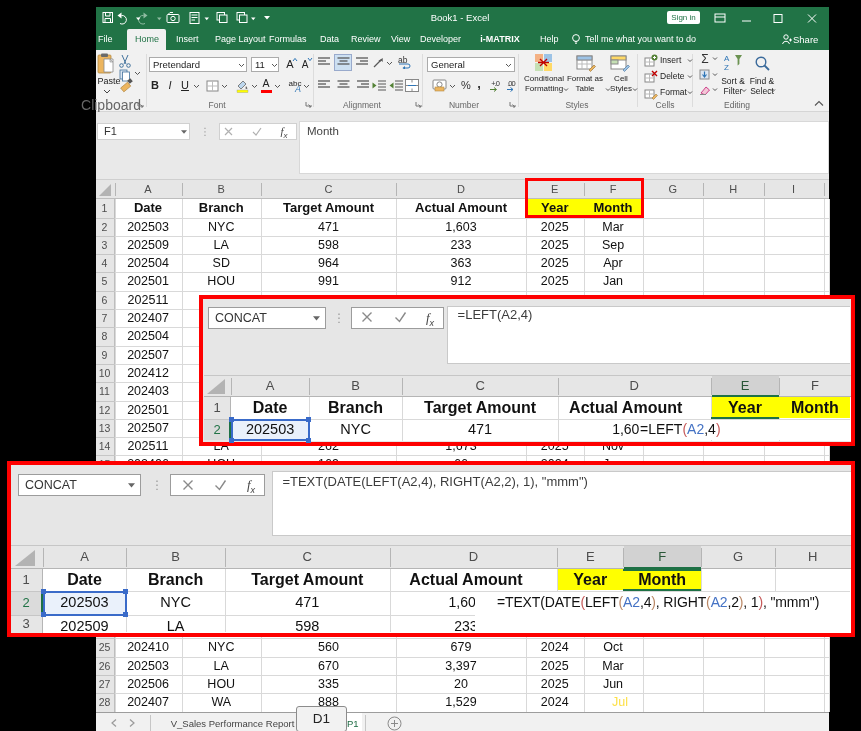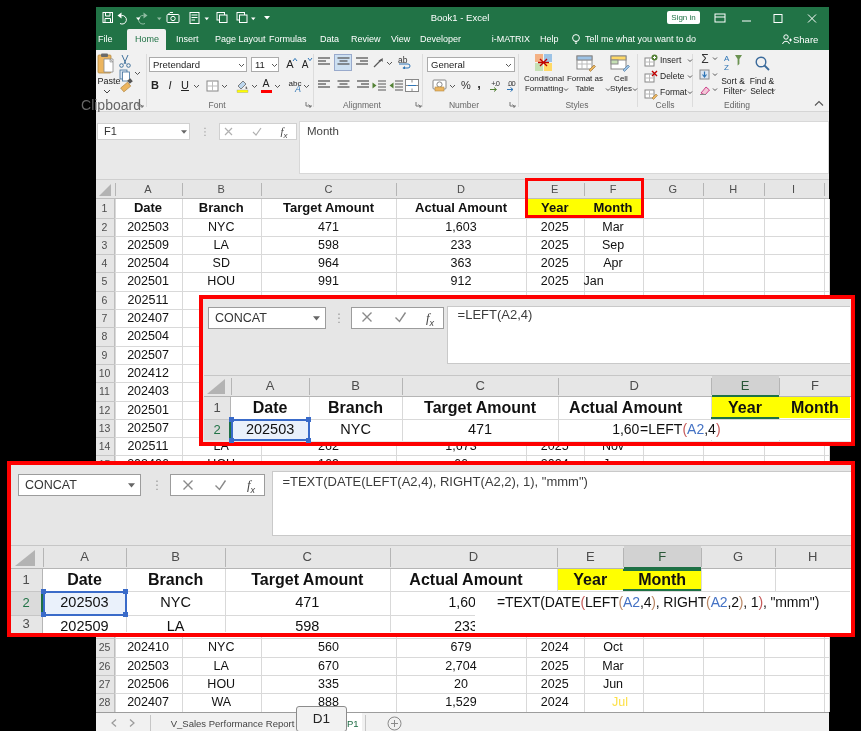--- a/index.html
+++ b/index.html
@@ -45,21 +45,21 @@
     <div style="position:absolute;left:127px;top:22px;width:39px;height:21px;background:#f1f1f1;border-radius:2px 2px 0 0;"></div>
     <div style="position:absolute;left:98px;top:22px;width:60px;height:21px;font-size:9px;line-height:21px;color:#fff;text-align:left;font-weight:normal;white-space:nowrap;">File</div>
     <div style="position:absolute;left:135px;top:22px;width:60px;height:21px;font-size:9px;line-height:21px;color:#217346;text-align:left;font-weight:normal;white-space:nowrap;">Home</div>
     <div style="position:absolute;left:176px;top:22px;width:60px;height:21px;font-size:9px;line-height:21px;color:#fff;text-align:left;font-weight:normal;white-space:nowrap;">Insert</div>
     <div style="position:absolute;left:215px;top:22px;width:60px;height:21px;font-size:9px;line-height:21px;color:#fff;text-align:left;font-weight:normal;white-space:nowrap;">Page Layout</div>
     <div style="position:absolute;left:269px;top:22px;width:60px;height:21px;font-size:9px;line-height:21px;color:#fff;text-align:left;font-weight:normal;white-space:nowrap;">Formulas</div>
     <div style="position:absolute;left:320px;top:22px;width:60px;height:21px;font-size:9px;line-height:21px;color:#fff;text-align:left;font-weight:normal;white-space:nowrap;">Data</div>
     <div style="position:absolute;left:351px;top:22px;width:60px;height:21px;font-size:9px;line-height:21px;color:#fff;text-align:left;font-weight:normal;white-space:nowrap;">Review</div>
     <div style="position:absolute;left:391px;top:22px;width:60px;height:21px;font-size:9px;line-height:21px;color:#fff;text-align:left;font-weight:normal;white-space:nowrap;">View</div>
     <div style="position:absolute;left:420px;top:22px;width:60px;height:21px;font-size:9px;line-height:21px;color:#fff;text-align:left;font-weight:normal;white-space:nowrap;">Developer</div>
-    <div style="position:absolute;left:470px;top:22px;width:60px;height:21px;font-size:9px;line-height:21px;color:#fff;text-align:right;font-weight:normal;white-space:nowrap;">i-MATRIX</div>
+    <div style="position:absolute;left:470px;top:22px;width:60px;height:21px;font-size:9px;line-height:21px;color:#fff;text-align:center;font-weight:bold;white-space:nowrap;">i-MATRIX</div>
     <div style="position:absolute;left:540px;top:22px;width:60px;height:21px;font-size:9px;line-height:21px;color:#fff;text-align:left;font-weight:normal;white-space:nowrap;">Help</div>
     <svg style="position:absolute;left:570px;top:26px" width="12" height="13" viewBox="0 0 12 13">
       <g fill="none" stroke="#ffffff" stroke-width="1">
         <circle cx="6" cy="5" r="3.4"></circle>
         <path d="M4.7 8.7 h2.6 M5 10.2 h2"></path>
       </g>
     </svg>
     <div style="position:absolute;left:585px;top:22px;width:120px;height:21px;font-size:9px;line-height:21px;color:#ffffff;text-align:left;font-weight:normal;white-space:nowrap;">Tell me what you want to do</div>
     <svg style="position:absolute;left:781px;top:26px" width="11" height="12" viewBox="0 0 11 12">
       <g fill="none" stroke="#ffffff" stroke-width="1">
@@ -529,21 +529,21 @@
     <div style="position:absolute;left:181.5px;top:247.1px;width:79.5px;height:18.3px;font-size:12.5px;line-height:18.3px;color:#111;text-align:center;font-weight:normal;white-space:nowrap;">SD</div>
     <div style="position:absolute;left:261px;top:247.1px;width:135px;height:18.3px;font-size:12.5px;line-height:18.3px;color:#111;text-align:center;font-weight:normal;white-space:nowrap;">964</div>
     <div style="position:absolute;left:396px;top:247.1px;width:130px;height:18.3px;font-size:12.5px;line-height:18.3px;color:#111;text-align:center;font-weight:normal;white-space:nowrap;">363</div>
     <div style="position:absolute;left:526px;top:247.1px;width:57.5px;height:18.3px;font-size:12.5px;line-height:18.3px;color:#111;text-align:center;font-weight:normal;white-space:nowrap;">2025</div>
     <div style="position:absolute;left:583.5px;top:247.1px;width:59.0px;height:18.3px;font-size:12.5px;line-height:18.3px;color:#111;text-align:center;font-weight:normal;white-space:nowrap;">Apr</div>
     <div style="position:absolute;left:114.5px;top:265.4px;width:67.0px;height:18.3px;font-size:12.5px;line-height:18.3px;color:#111;text-align:center;font-weight:normal;white-space:nowrap;">202501</div>
     <div style="position:absolute;left:181.5px;top:265.4px;width:79.5px;height:18.3px;font-size:12.5px;line-height:18.3px;color:#111;text-align:center;font-weight:normal;white-space:nowrap;">HOU</div>
     <div style="position:absolute;left:261px;top:265.4px;width:135px;height:18.3px;font-size:12.5px;line-height:18.3px;color:#111;text-align:center;font-weight:normal;white-space:nowrap;">991</div>
     <div style="position:absolute;left:396px;top:265.4px;width:130px;height:18.3px;font-size:12.5px;line-height:18.3px;color:#111;text-align:center;font-weight:normal;white-space:nowrap;">912</div>
     <div style="position:absolute;left:526px;top:265.4px;width:57.5px;height:18.3px;font-size:12.5px;line-height:18.3px;color:#111;text-align:center;font-weight:normal;white-space:nowrap;">2025</div>
-    <div style="position:absolute;left:583.5px;top:265.4px;width:59.0px;height:18.3px;font-size:12.5px;line-height:18.3px;color:#111;font-weight:normal;white-space:nowrap;">Jan</div>
+    <div style="position:absolute;left:583.5px;top:265.4px;width:59.0px;height:18.3px;font-size:12.5px;line-height:18.3px;color:#111;text-align:center;font-weight:normal;white-space:nowrap;">Jan</div>
     <div style="position:absolute;left:114.5px;top:283.7px;width:67.0px;height:18.3px;font-size:12.5px;line-height:18.3px;color:#111;text-align:center;font-weight:normal;white-space:nowrap;">202511</div>
     <div style="position:absolute;left:181.5px;top:283.7px;width:79.5px;height:18.3px;font-size:12.5px;line-height:18.3px;color:#111;text-align:center;font-weight:normal;white-space:nowrap;">WA</div>
     <div style="position:absolute;left:261px;top:283.7px;width:135px;height:18.3px;font-size:12.5px;line-height:18.3px;color:#111;text-align:center;font-weight:normal;white-space:nowrap;">317</div>
     <div style="position:absolute;left:396px;top:283.7px;width:130px;height:18.3px;font-size:12.5px;line-height:18.3px;color:#111;text-align:center;font-weight:normal;white-space:nowrap;">1,498</div>
     <div style="position:absolute;left:526px;top:283.7px;width:57.5px;height:18.3px;font-size:12.5px;line-height:18.3px;color:#111;text-align:center;font-weight:normal;white-space:nowrap;">2025</div>
     <div style="position:absolute;left:583.5px;top:283.7px;width:59.0px;height:18.3px;font-size:12.5px;line-height:18.3px;color:#111;text-align:center;font-weight:normal;white-space:nowrap;">Nov</div>
     <div style="position:absolute;left:114.5px;top:302.0px;width:67.0px;height:18.3px;font-size:12.5px;line-height:18.3px;color:#111;text-align:center;font-weight:normal;white-space:nowrap;">202407</div>
     <div style="position:absolute;left:114.5px;top:320.29999999999995px;width:67.0px;height:18.3px;font-size:12.5px;line-height:18.3px;color:#111;text-align:center;font-weight:normal;white-space:nowrap;">202504</div>
     <div style="position:absolute;left:114.5px;top:338.6px;width:67.0px;height:18.3px;font-size:12.5px;line-height:18.3px;color:#111;text-align:center;font-weight:normal;white-space:nowrap;">202507</div>
     <div style="position:absolute;left:114.5px;top:356.9px;width:67.0px;height:18.3px;font-size:12.5px;line-height:18.3px;color:#111;text-align:center;font-weight:normal;white-space:nowrap;">202412</div>
@@ -564,21 +564,21 @@
     <div style="position:absolute;left:583.5px;top:448.4px;width:59.0px;height:18.3px;font-size:12.5px;line-height:18.3px;color:#111;text-align:center;font-weight:normal;white-space:nowrap;">Jun</div>
     <div style="position:absolute;left:114.5px;top:631.4000000000001px;width:67.0px;height:18.3px;font-size:12.5px;line-height:18.3px;color:#111;text-align:center;font-weight:normal;white-space:nowrap;">202410</div>
     <div style="position:absolute;left:181.5px;top:631.4000000000001px;width:79.5px;height:18.3px;font-size:12.5px;line-height:18.3px;color:#111;text-align:center;font-weight:normal;white-space:nowrap;">NYC</div>
     <div style="position:absolute;left:261px;top:631.4000000000001px;width:135px;height:18.3px;font-size:12.5px;line-height:18.3px;color:#111;text-align:center;font-weight:normal;white-space:nowrap;">560</div>
     <div style="position:absolute;left:396px;top:631.4000000000001px;width:130px;height:18.3px;font-size:12.5px;line-height:18.3px;color:#111;text-align:center;font-weight:normal;white-space:nowrap;">679</div>
     <div style="position:absolute;left:526px;top:631.4000000000001px;width:57.5px;height:18.3px;font-size:12.5px;line-height:18.3px;color:#111;text-align:center;font-weight:normal;white-space:nowrap;">2024</div>
     <div style="position:absolute;left:583.5px;top:631.4000000000001px;width:59.0px;height:18.3px;font-size:12.5px;line-height:18.3px;color:#111;text-align:center;font-weight:normal;white-space:nowrap;">Oct</div>
     <div style="position:absolute;left:114.5px;top:649.7px;width:67.0px;height:18.3px;font-size:12.5px;line-height:18.3px;color:#111;text-align:center;font-weight:normal;white-space:nowrap;">202503</div>
     <div style="position:absolute;left:181.5px;top:649.7px;width:79.5px;height:18.3px;font-size:12.5px;line-height:18.3px;color:#111;text-align:center;font-weight:normal;white-space:nowrap;">LA</div>
     <div style="position:absolute;left:261px;top:649.7px;width:135px;height:18.3px;font-size:12.5px;line-height:18.3px;color:#111;text-align:center;font-weight:normal;white-space:nowrap;">670</div>
-    <div style="position:absolute;left:396px;top:649.7px;width:130px;height:18.3px;font-size:12.5px;line-height:18.3px;color:#111;text-align:center;font-weight:normal;white-space:nowrap;">2,704</div>
+    <div style="position:absolute;left:396px;top:649.7px;width:130px;height:18.3px;font-size:12.5px;line-height:18.3px;color:#111;text-align:center;font-weight:normal;white-space:nowrap;">3,397</div>
     <div style="position:absolute;left:526px;top:649.7px;width:57.5px;height:18.3px;font-size:12.5px;line-height:18.3px;color:#111;text-align:center;font-weight:normal;white-space:nowrap;">2025</div>
     <div style="position:absolute;left:583.5px;top:649.7px;width:59.0px;height:18.3px;font-size:12.5px;line-height:18.3px;color:#111;text-align:center;font-weight:normal;white-space:nowrap;">Mar</div>
     <div style="position:absolute;left:114.5px;top:668.0px;width:67.0px;height:18.3px;font-size:12.5px;line-height:18.3px;color:#111;text-align:center;font-weight:normal;white-space:nowrap;">202506</div>
     <div style="position:absolute;left:181.5px;top:668.0px;width:79.5px;height:18.3px;font-size:12.5px;line-height:18.3px;color:#111;text-align:center;font-weight:normal;white-space:nowrap;">HOU</div>
     <div style="position:absolute;left:261px;top:668.0px;width:135px;height:18.3px;font-size:12.5px;line-height:18.3px;color:#111;text-align:center;font-weight:normal;white-space:nowrap;">335</div>
     <div style="position:absolute;left:396px;top:668.0px;width:130px;height:18.3px;font-size:12.5px;line-height:18.3px;color:#111;text-align:center;font-weight:normal;white-space:nowrap;">20</div>
     <div style="position:absolute;left:526px;top:668.0px;width:57.5px;height:18.3px;font-size:12.5px;line-height:18.3px;color:#111;text-align:center;font-weight:normal;white-space:nowrap;">2025</div>
     <div style="position:absolute;left:583.5px;top:668.0px;width:59.0px;height:18.3px;font-size:12.5px;line-height:18.3px;color:#111;text-align:center;font-weight:normal;white-space:nowrap;">Jun</div>
     <div style="position:absolute;left:114.5px;top:686.3px;width:67.0px;height:18.3px;font-size:12.5px;line-height:18.3px;color:#111;text-align:center;font-weight:normal;white-space:nowrap;">202407</div>
     <div style="position:absolute;left:181.5px;top:686.3px;width:79.5px;height:18.3px;font-size:12.5px;line-height:18.3px;color:#111;text-align:center;font-weight:normal;white-space:nowrap;">WA</div>

